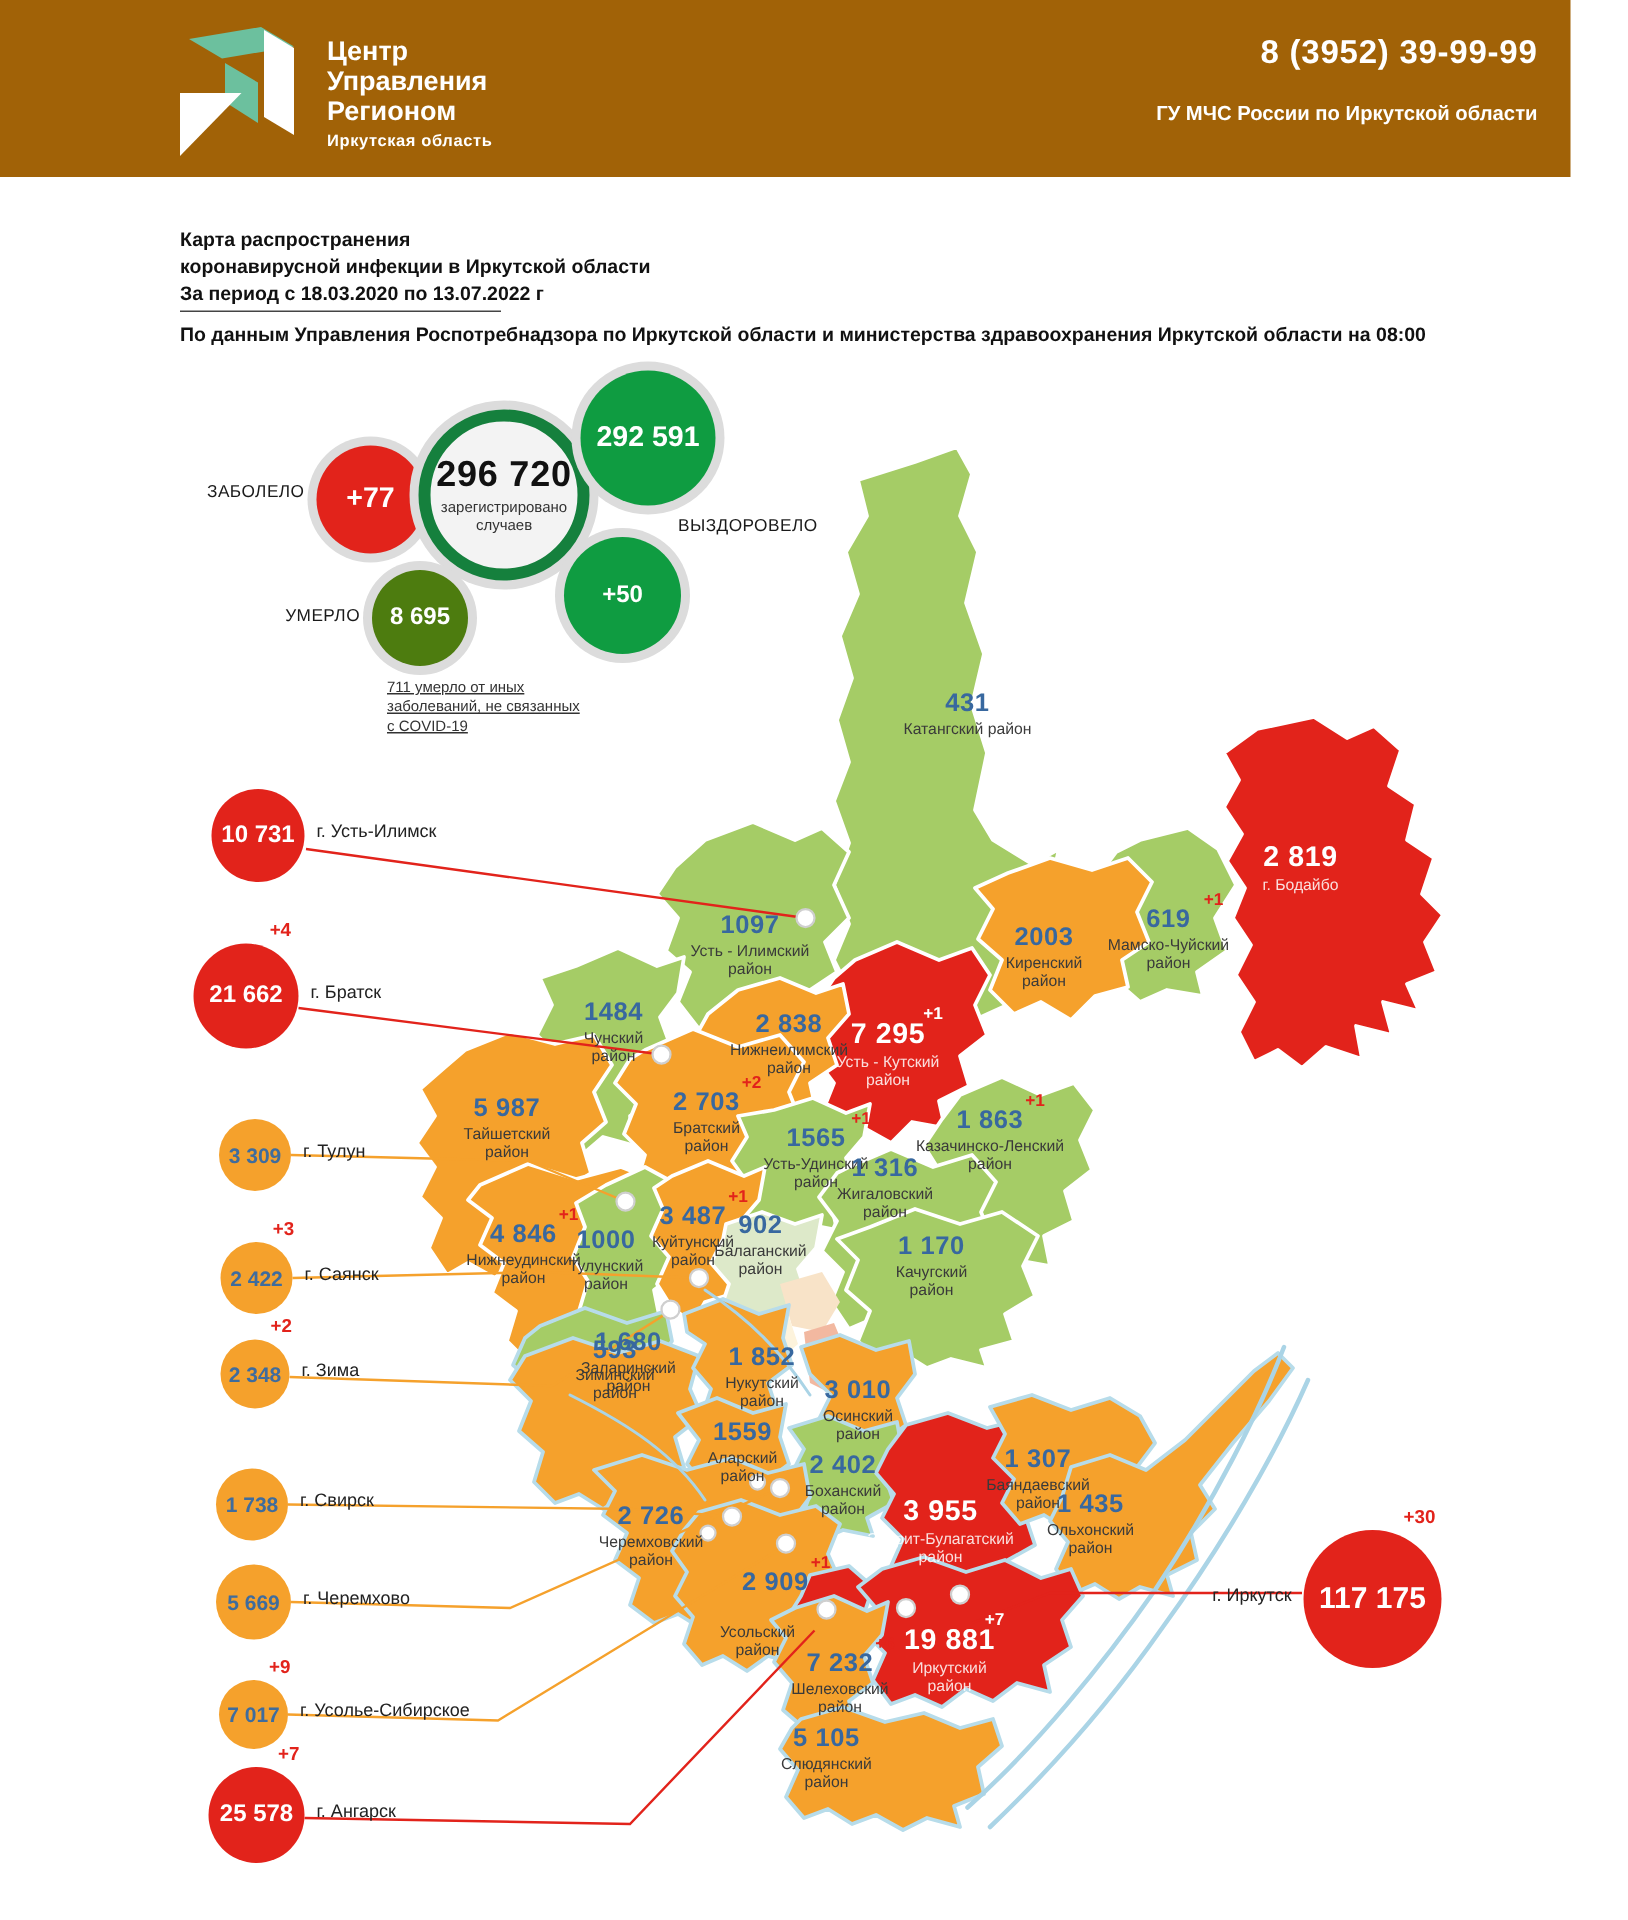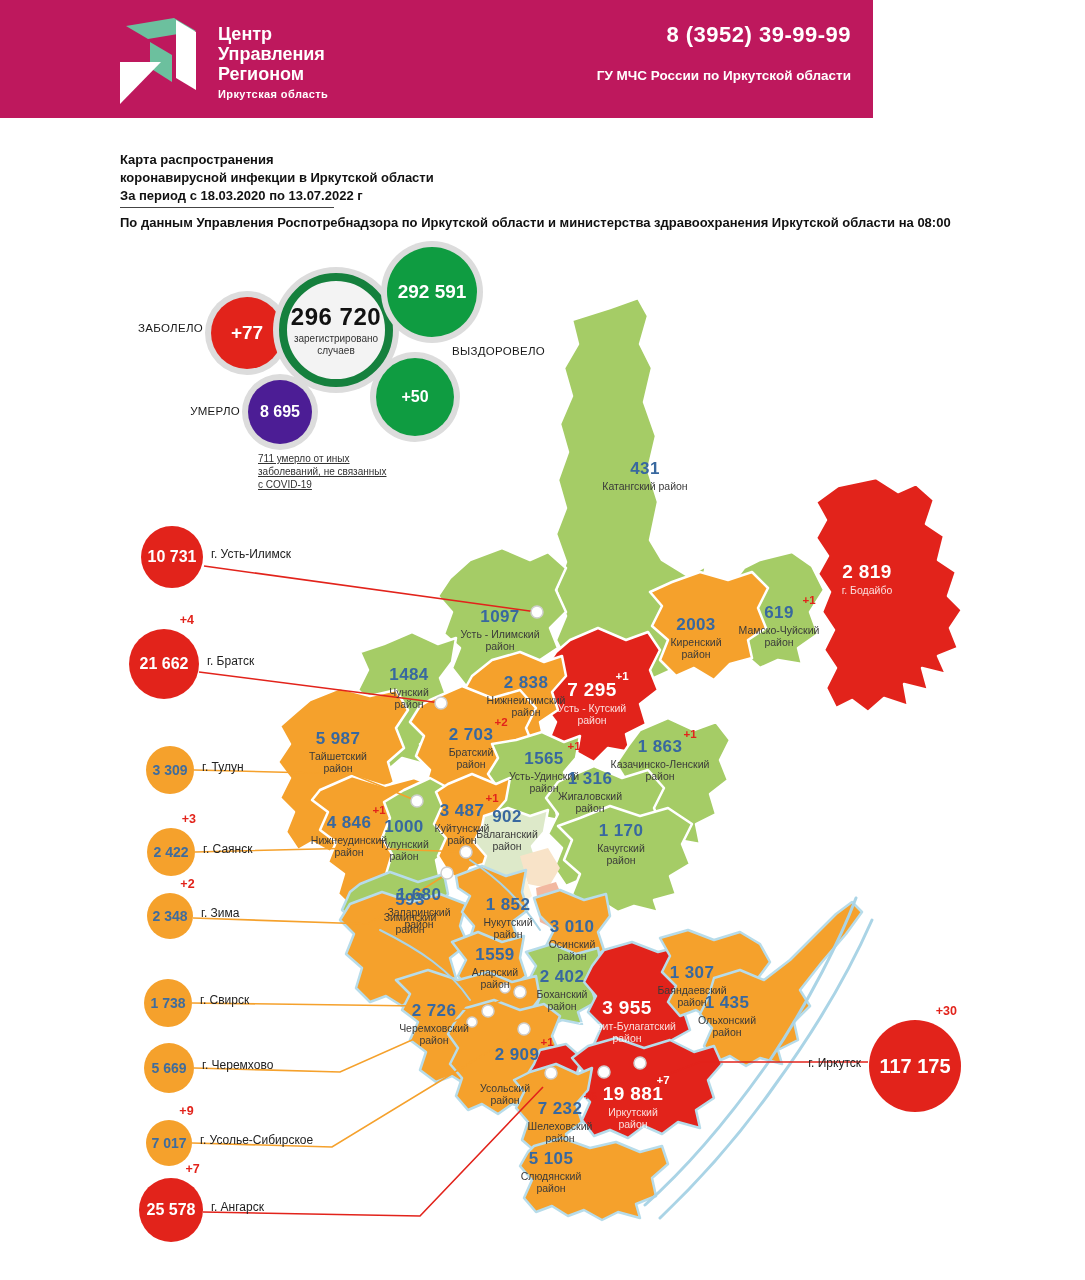--- a/index.html
+++ b/index.html
@@ -1,37 +1,37 @@
 <!DOCTYPE html>
 <html><head>
 <meta charset="utf-8">
 <style>
   html,body{margin:0;padding:0;background:#fff;}
   .page{position:relative;width:1085px;height:1280px;background:#fff;overflow:hidden;
         font-family:"Liberation Sans","DejaVu Sans",sans-serif;}
   
-  .hdr{position:absolute;left:0;top:0;width:873px;height:118px;background:#be185d;}
+  .hdr{position:absolute;left:0;top:0;width:1047px;height:118px;background:#a16207;}
   .logo{position:absolute;left:120px;top:18px;width:82px;height:86px;}
   .org{position:absolute;left:218px;top:24px;color:#fff;font-weight:bold;
        font-size:18px;line-height:1.12;white-space:pre-line;}
   .orgsub{position:absolute;left:218px;top:88px;color:#fff;font-weight:bold;font-size:11px;letter-spacing:.4px;}
   .hot{position:absolute;right:22px;top:22px;text-align:right;color:#fff;font-weight:bold;}
   .hot .t1{font-size:19px;margin-bottom:7px;}
   .hot .t2{font-size:22px;margin-bottom:20px;letter-spacing:.5px;}
   .hot .t3{font-size:13.5px;}
   
   .ttl{position:absolute;left:120px;top:151px;font-size:13px;font-weight:bold;color:#111;line-height:1.4;white-space:pre-line;}
   .ttl-rule{position:absolute;left:120px;top:207px;width:214px;border-bottom:1px solid #444;}
   .src{position:absolute;left:120px;top:215px;font-size:13px;font-weight:bold;color:#111;}
   
   .sc{position:absolute;border-radius:50%;display:flex;flex-direction:column;align-items:center;justify-content:center;
       color:#fff;font-weight:bold;box-shadow:0 0 0 6px #dcdcdc;text-align:center;}
   .sc.red{background:#e2231b;}
   .sc.green{background:#0f9c41;}
-  .sc.black{background:#4c1d95;}
+  .sc.black{background:#4d7c0f;}
   .sc.big{background:#f3f3f3;border:8px solid #15803d;color:#111;}
   .sc.big .bigv{font-size:24px;letter-spacing:.5px;}
   .sc.big .bigc{font-size:10px;font-weight:normal;color:#333;white-space:pre-line;line-height:1.2;margin-top:2px;}
   .slab{position:absolute;font-size:11.5px;color:#1a1a1a;letter-spacing:.3px;}
   .snote{position:absolute;left:258px;top:452px;font-size:10px;color:#333;line-height:1.3;white-space:pre-line;text-decoration:underline;}
   
   .dist{position:absolute;width:170px;margin-left:-85px;text-align:center;line-height:1.05;pointer-events:none;}
   .dist .dl{display:block;font-size:11.5px;font-weight:bold;color:#e2231b;transform:translateX(30px);margin-bottom:-2px;}
   .dist.white .dl{color:#fff;}
   .dist .num{font-size:17px;font-weight:bold;color:#38689f;letter-spacing:.4px;}

